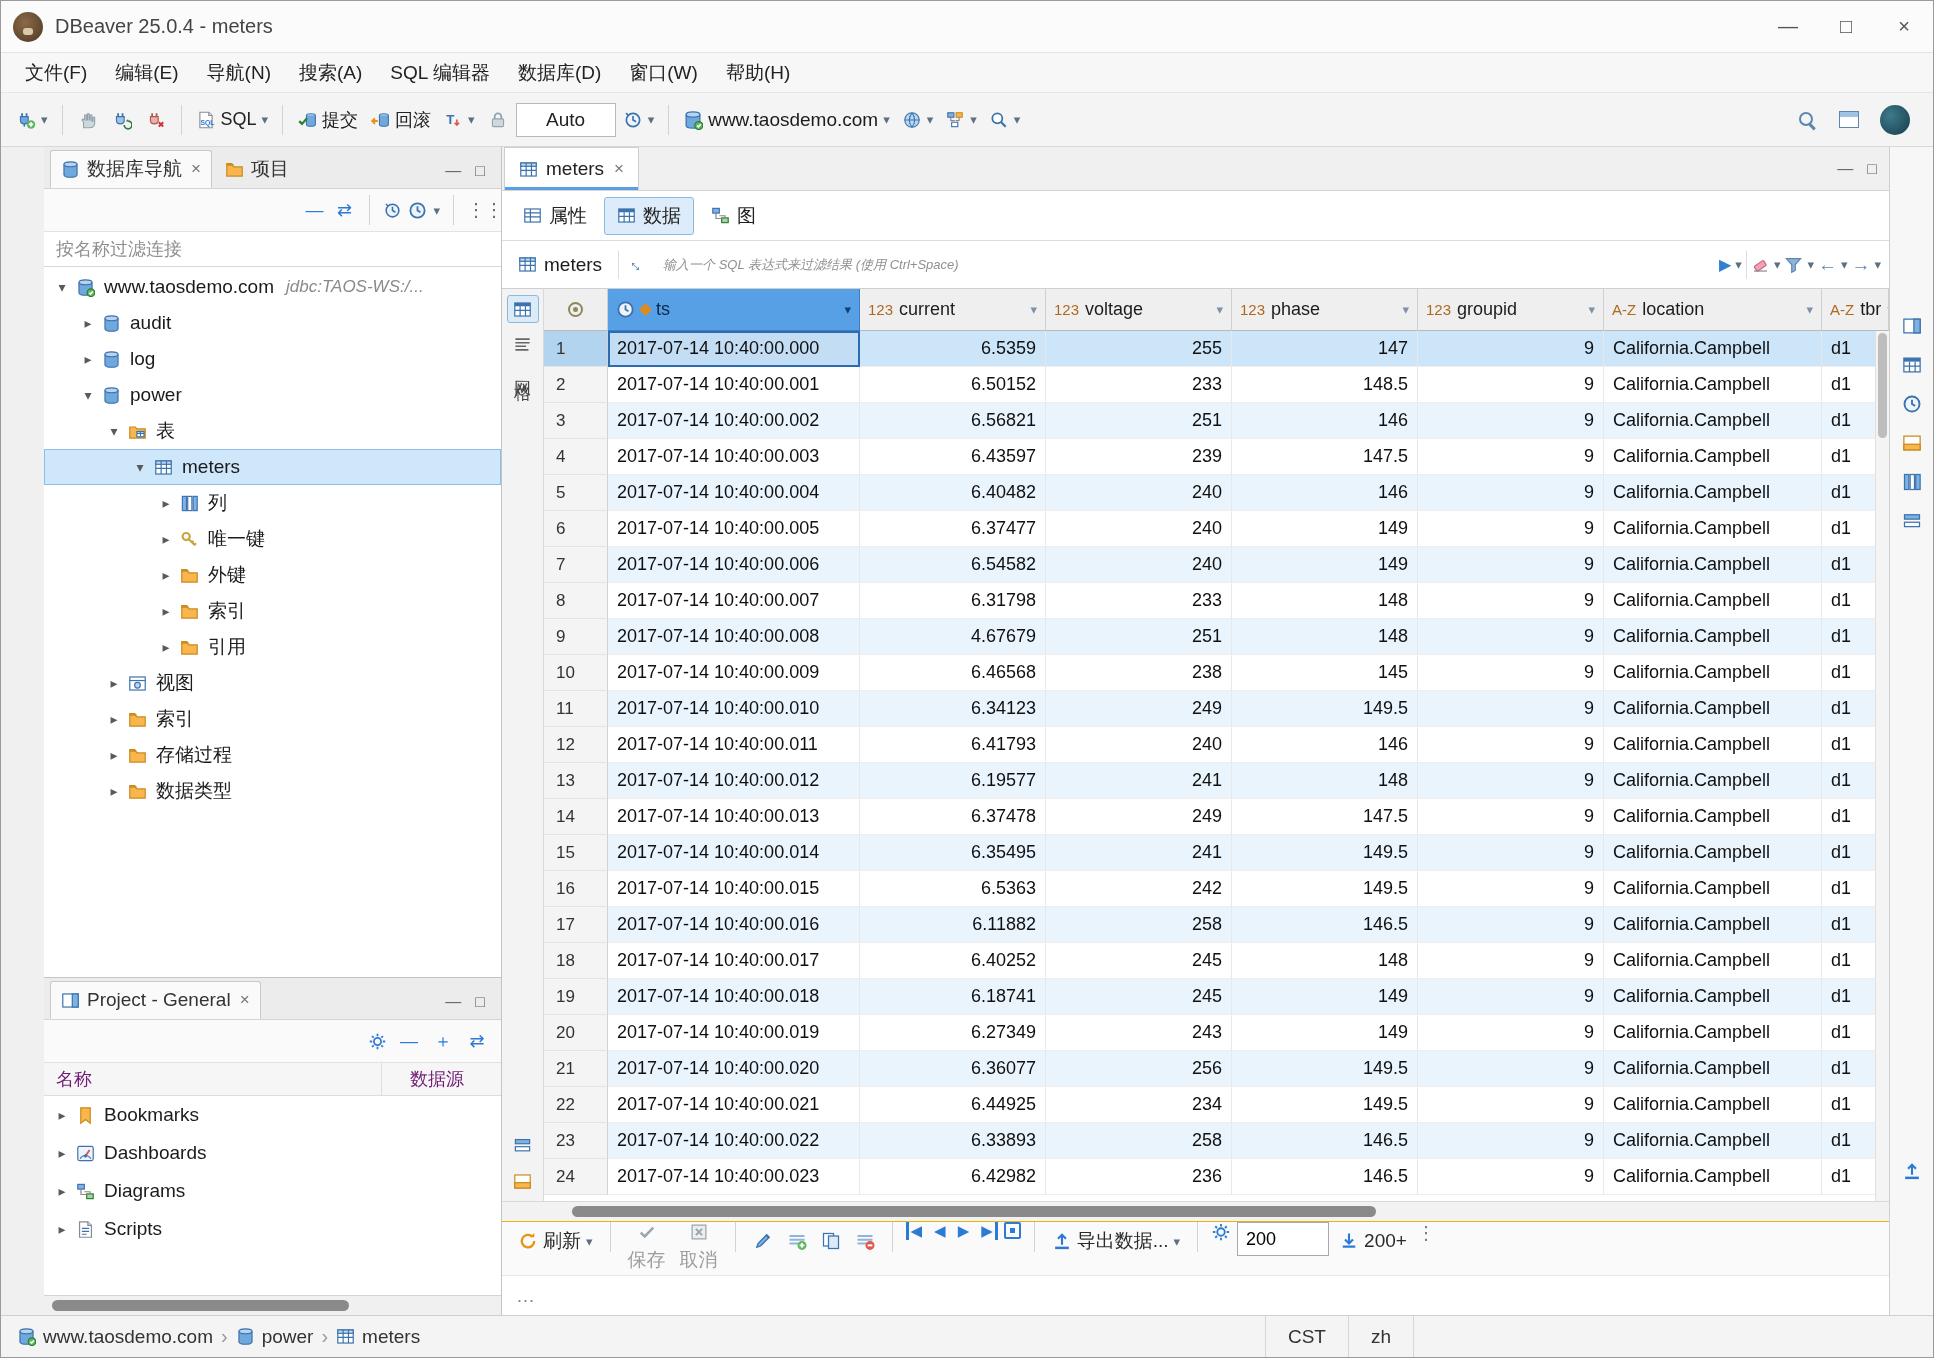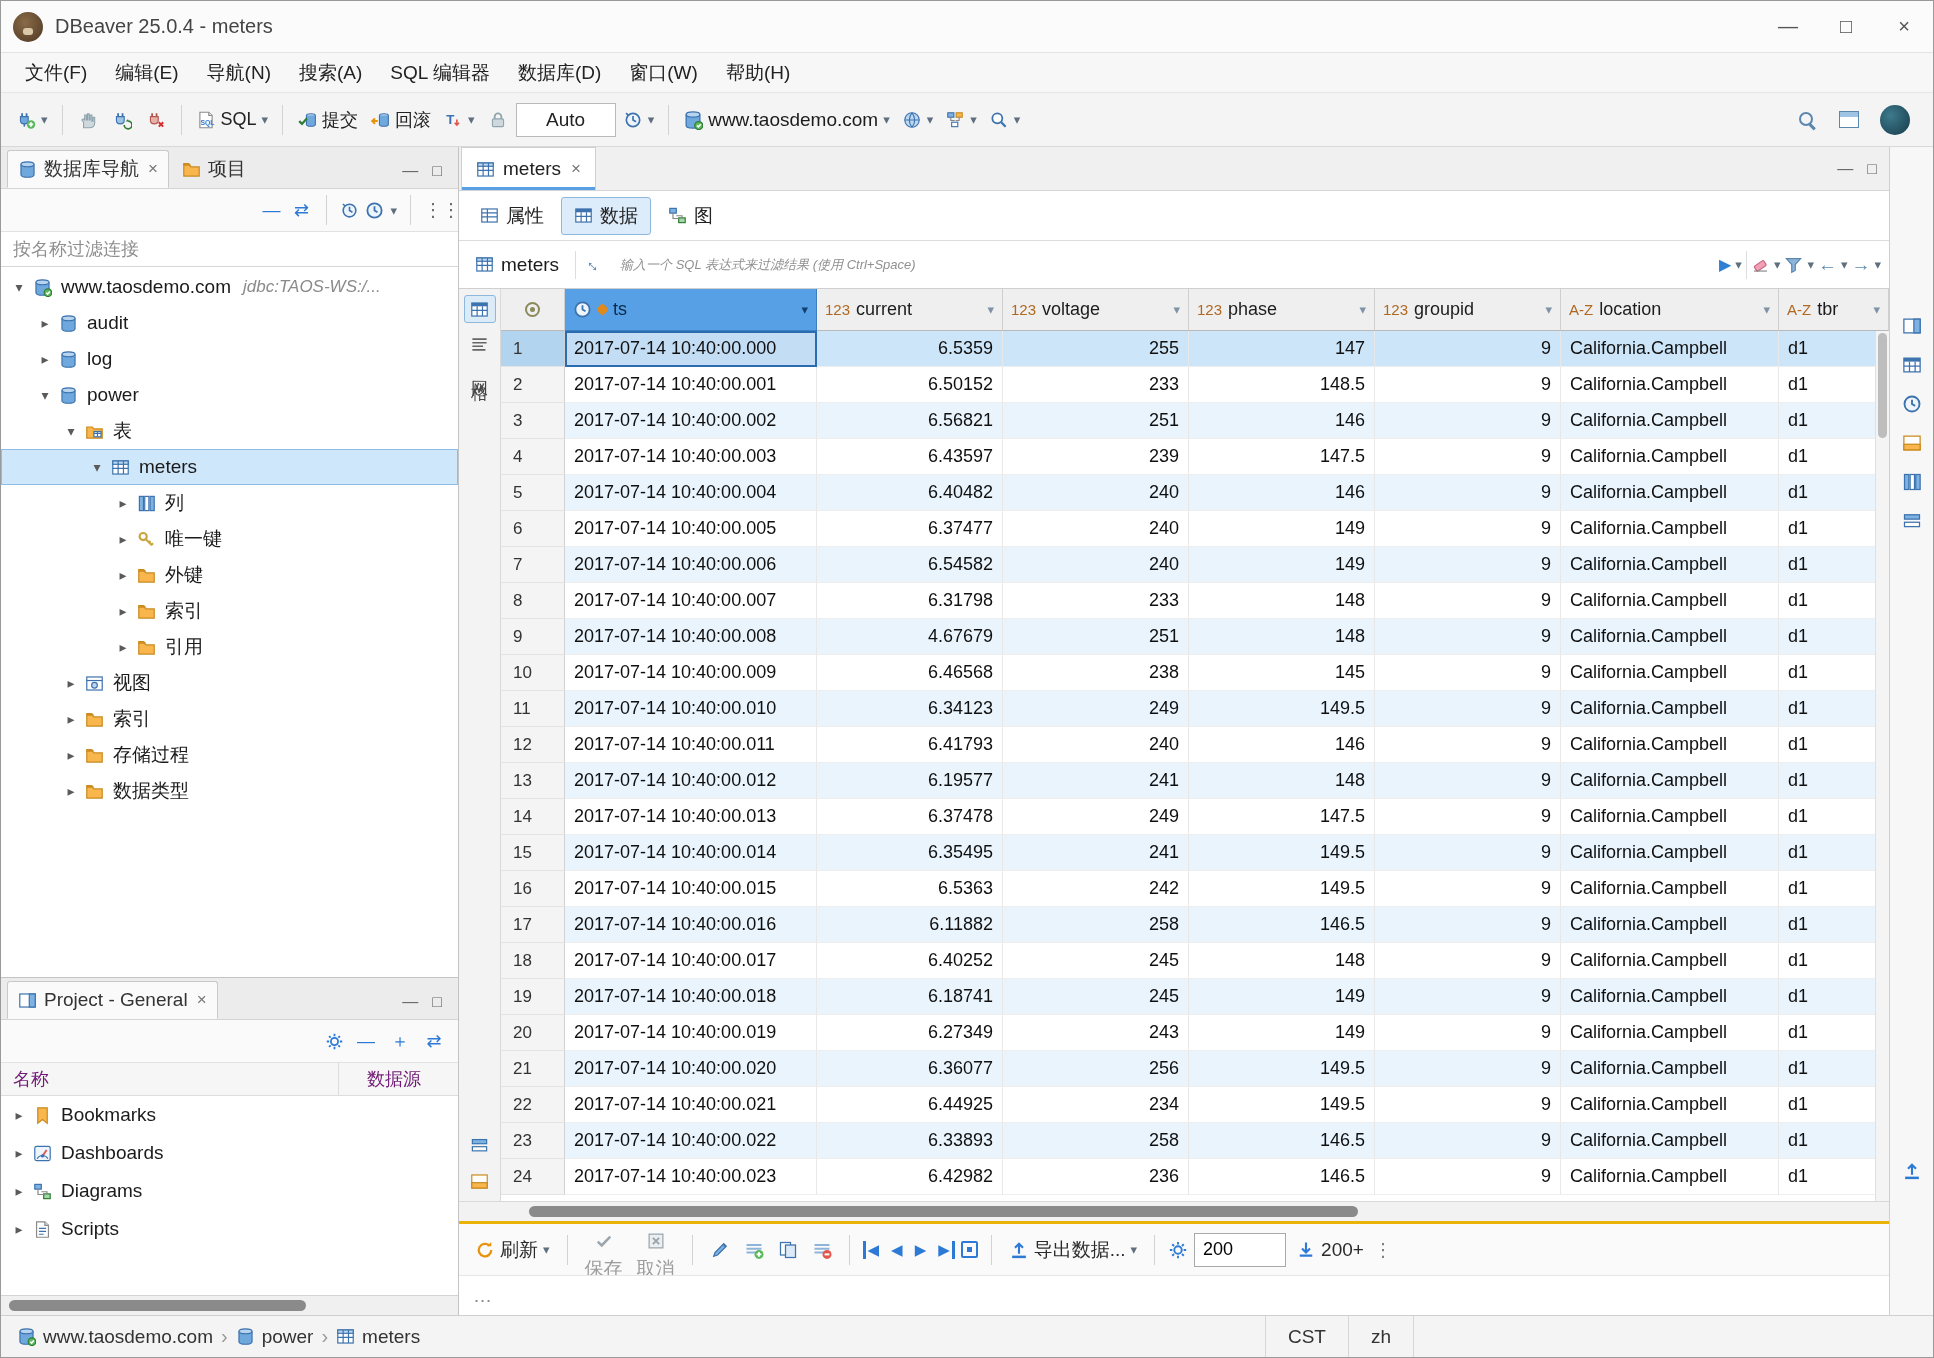--- a/index.html
+++ b/index.html
@@ -33,21 +33,21 @@
   .mag::before { content:""; position:absolute; left:1px; top:1px; width:10px; height:10px; border:2px solid #5b87ae; border-radius:50%; }
   .mag::after { content:""; position:absolute; left:12px; top:12px; width:7px; height:2.5px; background:#5b87ae; transform:rotate(45deg); transform-origin:left center; }
   .persp { width:20px; height:17px; border:1.5px solid #5b87ae; background:linear-gradient(#9fc3e2 0 5px, #fff 5px); flex:none; }
   .avatar { width:30px; height:30px; border-radius:50%; background:radial-gradient(circle at 35% 35%, #3d7a8c, #173b4a); flex:none; }
   .tb-right { margin-left:auto; display:flex; align-items:center; gap:10px; padding-right:8px; }
 
   
   .workspace { flex:1; display:flex; min-height:0; }
 
   
-  .left-col { width:458px; flex:none; border-right:1px solid #c4c4c4; display:flex; flex-direction:column; background:#fafafa; min-height:0; }
+  .left-col { width:458px; flex:none; border-right:1px solid #c4c4c4; display:flex; flex-direction:column; background:#fafafa; min-height:0;margin-left:43px; }
   .panel-tabs { height:42px; display:flex; align-items:flex-end; background:#ececec; border-bottom:1px solid #d4d4d4; padding:4px 6px 0; gap:2px; }
   .ptab { height:38px; display:flex; align-items:center; gap:7px; padding:0 10px; color:#333; font-size:19px; border:1px solid transparent; }
   .ptab.active { background:#fafafa; border:1px solid #c9c9c9; border-bottom-color:#fafafa; border-radius:3px 3px 0 0; }
   .tab-close { font-size:17px; color:#777; margin-left:2px; }
   .pc { margin-left:auto; display:flex; gap:14px; padding:0 10px 8px; color:#666; font-size:16px; }
   .nav-tools { height:42px; display:flex; align-items:center; justify-content:flex-end; gap:6px; padding:0 10px; background:#fafafa; }
   .mini-ic { font-size:18px; color:#2c7ad6; width:24px; text-align:center; }
   .filter-row input { width:100%; height:36px; border:none; border-top:1px solid #e2e2e2; border-bottom:1px solid #d8d8d8; padding:0 12px; font-size:18px; background:#fff; color:#444; outline:none; }
   .filter-row input::placeholder { color:#8f8f8f; }
   .tree { flex:1; background:#fff; overflow:hidden; padding-top:2px; }
@@ -121,21 +121,21 @@
   .gcell { border-right:1px solid #e8e8e8; border-bottom:1px solid #eeeeee; display:flex; align-items:center; padding:0 9px; font-size:18px; color:#101010; white-space:nowrap; overflow:hidden; flex:none; }
   .gcell.num { justify-content:flex-end; }
   .gcell.selcell { outline:2px solid #2b6cb0; outline-offset:-2px; background:#c3ddf5; }
   .vscroll { position:absolute; right:0; top:42px; bottom:0; width:14px; background:#f4f4f4; border-left:1px solid #e0e0e0; }
   .vscroll .thumb { position:absolute; top:2px; left:2px; width:9px; height:105px; border-radius:5px; background:#bdbdbd; }
 
   .grid-hscroll { height:20px; flex:none; background:#f2f2f2; border-top:1px solid #d9d9d9; position:relative; }
   .grid-hscroll .thumb { position:absolute; left:70px; top:4px; width:58%; height:11px; border-radius:6px; background:#8a8a8a; }
 
   
-  .rtb { height:54px; flex:none; display:flex; align-items:center; gap:6px; padding:0 12px; border-top:3px solid #eab308; background:#fafafa; }
+  .rtb { height:54px; flex:none; display:flex; align-items:flex-start; gap:6px; padding:0 12px; border-top:1px solid #eab308; background:#fafafa; }
   .rbtn { font-size:19px; color:#2a2a2a; padding:0 4px; height:38px; }
   .rbtn.disabled { color:#9d9d9d;flex-direction:column; }
   .navi { color:#2c7ad6; font-size:15px; padding:0 3px; }
   .bar-l { border-left:3px solid #2c7ad6; padding-left:2px; }
   .bar-r { border-right:3px solid #2c7ad6; padding-right:2px; }
   .focusbox { width:17px; height:17px; border:2px solid #2c7ad6; border-radius:2px; position:relative; }
   .focusbox::after { content:""; position:absolute; inset:4px; background:#2c7ad6; }
   .fetch { width:92px; height:34px; border:1px solid #a9a9a9; padding:0 8px; font-size:18px; background:#fff; }
   .vdots { color:#777; font-size:18px; letter-spacing:-2px; }
 

